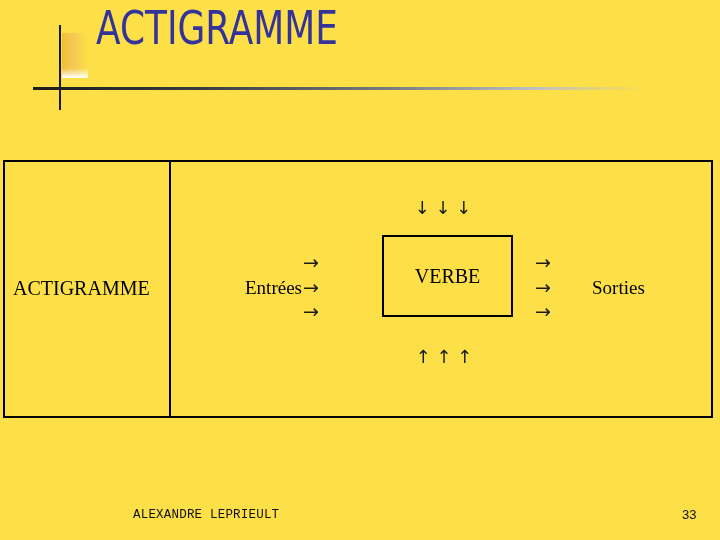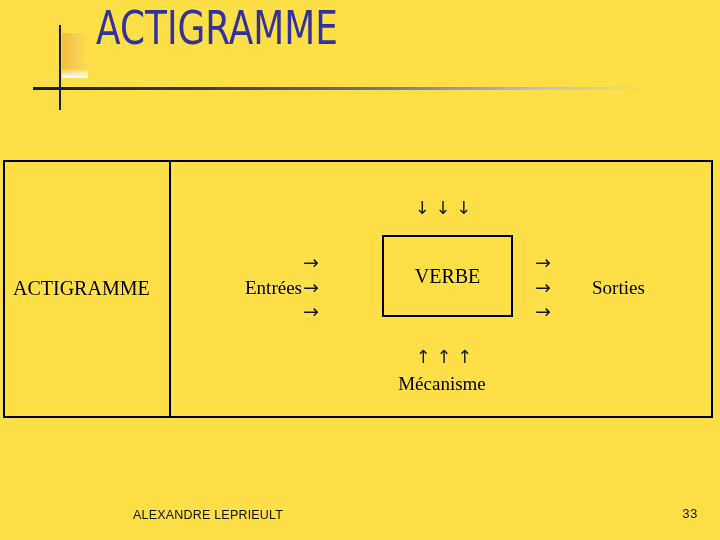--- a/index.html
+++ b/index.html
@@ -83,27 +83,27 @@
     position: absolute; left: 382px; top: 235px;
     width: 131px; height: 82px;
     border: 2px solid #000; box-sizing: border-box;
     display: flex; align-items: center; justify-content: center;
   }
   .verb-box span { font-size: 20px; }
 
   
   .footer-author {
     position: absolute; left: 133px; top: 508px;
-    font-family: Liberation Sans, sans-serif;
+    font-family: Liberation Mono, monospace;
     font-size: 12.5px; color: #111;
     letter-spacing: 0.2px; white-space: nowrap;
   }
   .footer-page {
     position: absolute; left: 682px; top: 507px;
-    font-family: Liberation Mono, monospace;
+    font-family: Liberation Sans, sans-serif;
     font-size: 13px; color: #111;
   }
 </style>
 </head>
 <body>
 
 <div class="slide">
 
   <div class="deco-vline"></div>
   <div class="deco-square"></div>
@@ -129,18 +129,17 @@
   </div>
 
   <div class="arrow-col outputs">
     <span>→</span>
     <span>→</span>
     <span>→</span>
   </div>
   <div class="serif-label outputs-label">Sorties</div>
 
   <div class="serif-label mech-arrows centered">↑ ↑ ↑</div>
-  <div class="serif-label mech-label centered">Mécanisme</div>
 
   <div class="footer-author">ALEXANDRE LEPRIEULT</div>
   <div class="footer-page">33</div>
 
 </div>
 
 </body></html>

